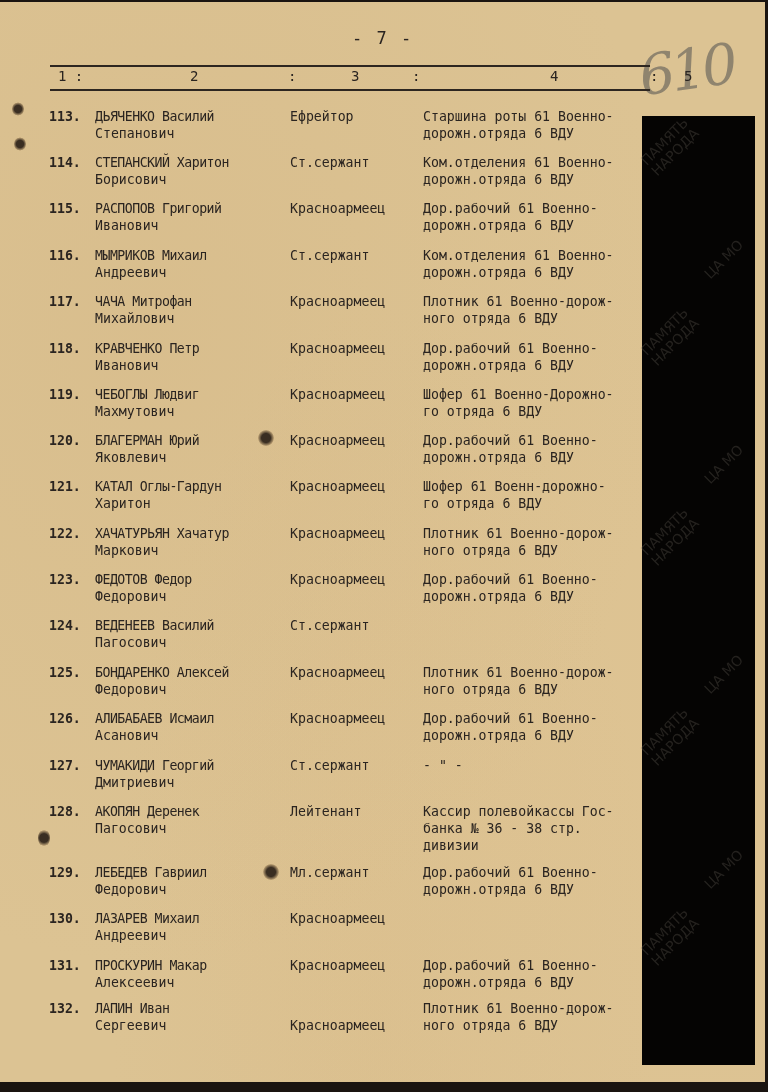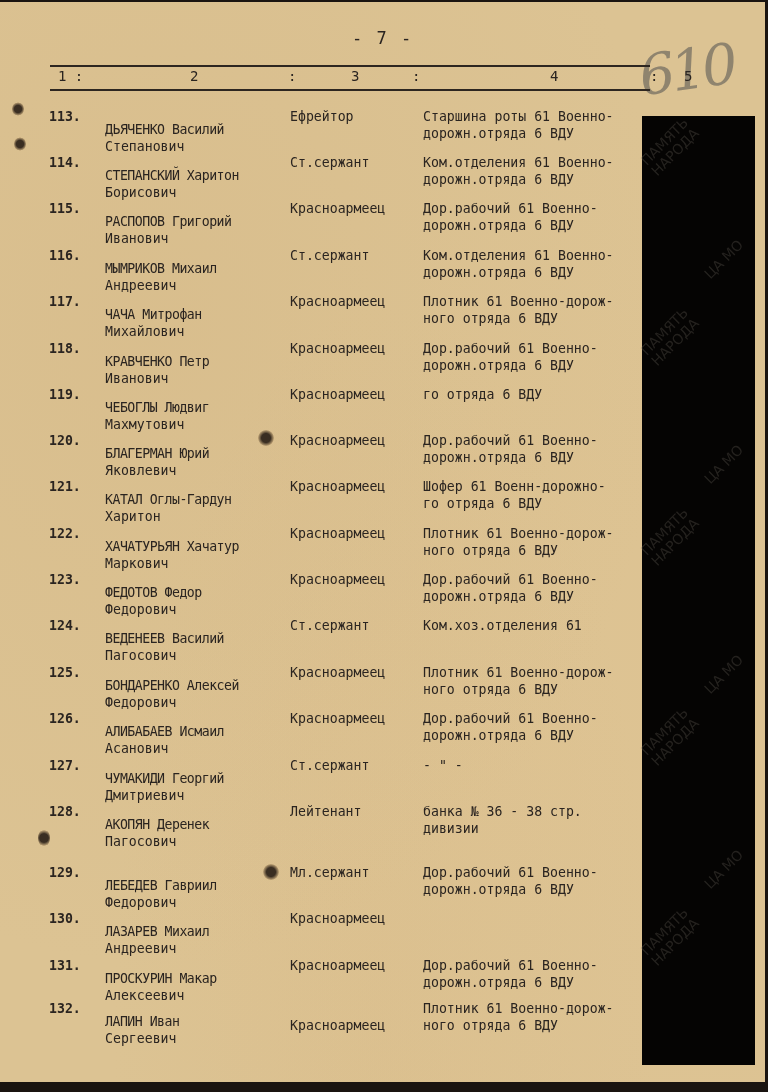--- a/index.html
+++ b/index.html
@@ -33,21 +33,21 @@
   .redact {
     position: absolute; left: 642px; top: 114px; width: 113px; height: 949px;
     background: #050403;
   }
   .wm {
     position: absolute; color: rgba(120,110,100,0.28); font-family: "DejaVu Sans", sans-serif;
     font-size: 14px; transform: rotate(-45deg); white-space: pre; line-height: 15px;
   }
   .row { position: absolute; left: 0; width: 640px; font-size: 13.2px; line-height: 17px; }
   .row .num { position: absolute; left: 49px; font-weight: bold; }
-  .row .name { position: absolute; left: 105px; margin-top: 13px; }
+  .row .name { position: absolute; left: 95px; }
   .row .name .surname { font-weight: normal; letter-spacing: -0.5px; }
   .row .rank { position: absolute; left: 290px; }
   .row .pos { position: absolute; left: 423px; width: 232px; }
   .line { display: block; white-space: nowrap; }
   .hole {
     position: absolute; width: 12px; height: 14px; border-radius: 50%;
     background: radial-gradient(circle, #3a2e22 40%, rgba(150,120,80,0.4) 70%, transparent 72%);
   }
 </style>
 </head>
@@ -148,20 +148,21 @@
         </span>
       </div>
       <div class="row" style="top: 384px;">
         <span class="num">119.</span>
         <span class="name">
           <span class="line surname">ЧЕБОГЛЫ Людвиг</span>
           <span class="line">Махмутович</span>
         </span>
         <span class="rank">Красноармеец</span>
         <span class="pos">
+          <span class="line">Шофер 61 Военно-Дорожно-</span>
           <span class="line">го отряда 6 ВДУ</span>
           <span class="line"></span>
         </span>
       </div>
       <div class="row" style="top: 430px;">
         <span class="num">120.</span>
         <span class="name">
           <span class="line surname">БЛАГЕРМАН Юрий</span>
           <span class="line">Яковлевич</span>
         </span>
@@ -212,21 +213,20 @@
         </span>
       </div>
       <div class="row" style="top: 615px;">
         <span class="num">124.</span>
         <span class="name">
           <span class="line surname">ВЕДЕНЕЕВ Василий</span>
           <span class="line">Пагосович</span>
         </span>
         <span class="rank">Ст.сержант</span>
         <span class="pos">
-          <span class="line">Ком.хоз.отделения 61</span>
           <span class="line"></span>
         </span>
       </div>
       <div class="row" style="top: 662px;">
         <span class="num">125.</span>
         <span class="name">
           <span class="line surname">БОНДАРЕНКО Алексей</span>
           <span class="line">Федорович</span>
         </span>
         <span class="rank">Красноармеец</span>
@@ -263,20 +263,21 @@
         </span>
       </div>
       <div class="row" style="top: 801px;">
         <span class="num">128.</span>
         <span class="name">
           <span class="line surname">АКОПЯН Деренек</span>
           <span class="line">Пагосович</span>
         </span>
         <span class="rank">Лейтенант</span>
         <span class="pos">
+          <span class="line">Кассир полевойкассы Гос-</span>
           <span class="line">банка № 36 - 38 стр.</span>
           <span class="line">дивизии</span>
         </span>
       </div>
       <div class="row" style="top: 862px;">
         <span class="num">129.</span>
         <span class="name">
           <span class="line surname">ЛЕБЕДЕВ Гавриил</span>
           <span class="line">Федорович</span>
         </span>

